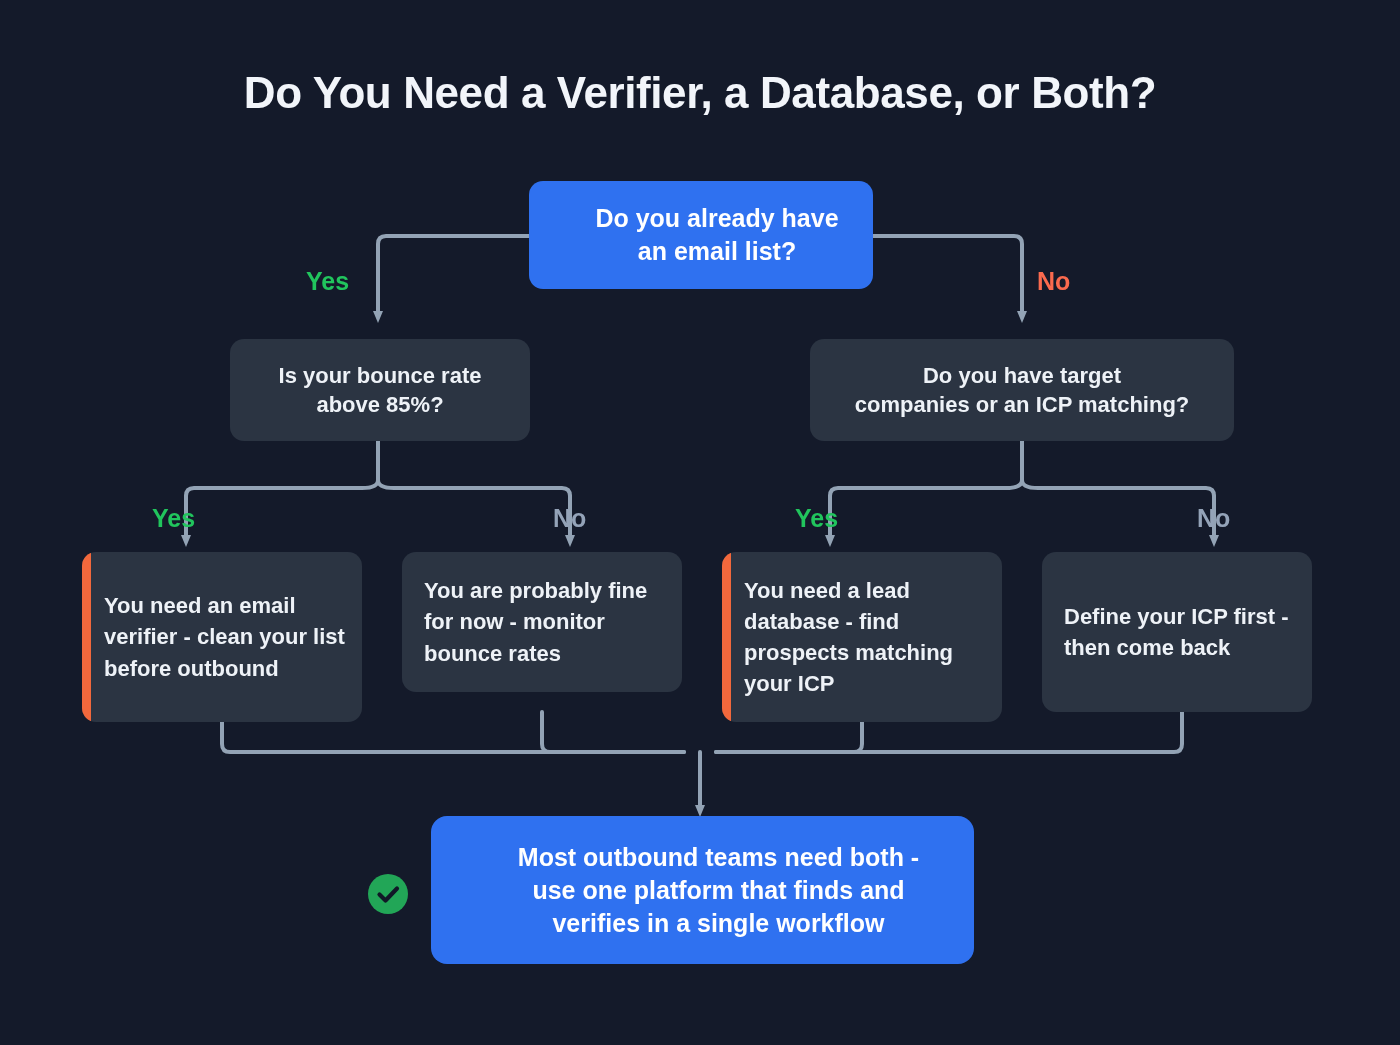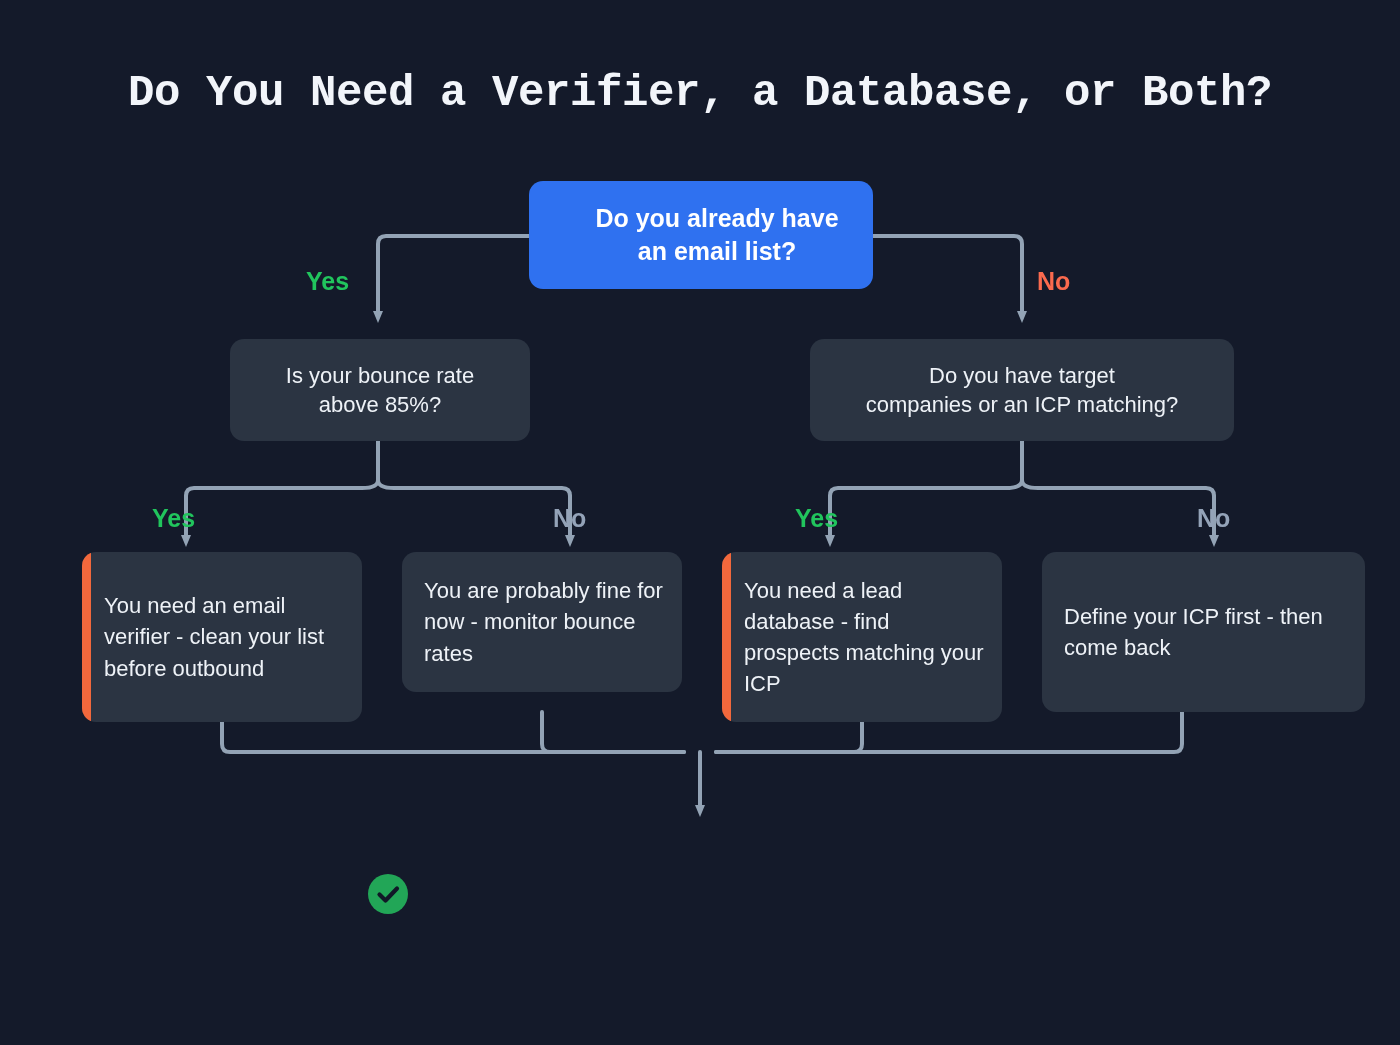--- a/index.html
+++ b/index.html
@@ -20,40 +20,40 @@
   #title {
     position: absolute;
     left: 0;
     top: 68px;
     width: 1400px;
     text-align: center;
     font-size: 44px;
     font-weight: bold;
     color: #f2f5fa;
     letter-spacing: -0.4px;
-    font-family: Liberation Mono, monospace;
   }
 
   
   #wires {
     position: absolute;
     left: 0;
     top: 0;
     width: 1400px;
     height: 1045px;
   }
 
   
   .node {
     position: absolute;
     box-sizing: border-box;
     border-radius: 14px;
     display: flex;
     align-items: center;
     justify-content: center;
+    font-weight: bold;
   }
 
   .node-blue {
     background: #2f71f0;
     color: #ffffff;
     font-weight: bold;
     text-align: center;
     line-height: 1.32;
     padding-left: 32px;
   }
@@ -178,23 +178,29 @@
   </div>
 
   <div class="node node-outcome" style="left:402px; top:552px; width:280px; height:140px;">
     <span>You are probably fine for now - monitor bounce rates</span>
   </div>
 
   <div class="node node-outcome accent" style="left:722px; top:552px; width:280px; height:170px;">
     <span>You need a lead database - find prospects matching your ICP</span>
   </div>
 
-  <div class="node node-outcome" style="left:1042px; top:552px; width:323px; height:160px;">
+  <div class="node node-outcome" style="left:1042px; top:552px; width:270px; height:160px;">
     <span>Define your ICP first - then come back</span>
   </div>
 
   <svg id="check-badge" viewBox="0 0 42 42" xmlns="http://www.w3.org/2000/svg">
     <circle cx="21" cy="21" r="20" fill="#22a657"></circle>
     <path d="M12.5,21.5 L18.5,27.5 L30,15.5" fill="none" stroke="#111827" stroke-width="4.2" stroke-linecap="round" stroke-linejoin="round"></path>
   </svg>
 
+  <div class="node node-blue" style="left:431px; top:816px; width:543px; height:148px; font-size:25px;
+              flex-direction:column; border-radius:16px;">
+    <div>Most outbound teams need both -</div>
+    <div>use one platform that finds and</div>
+    <div>verifies in a single workflow</div>
+  </div>
 
 </div>
 
 </body></html>

